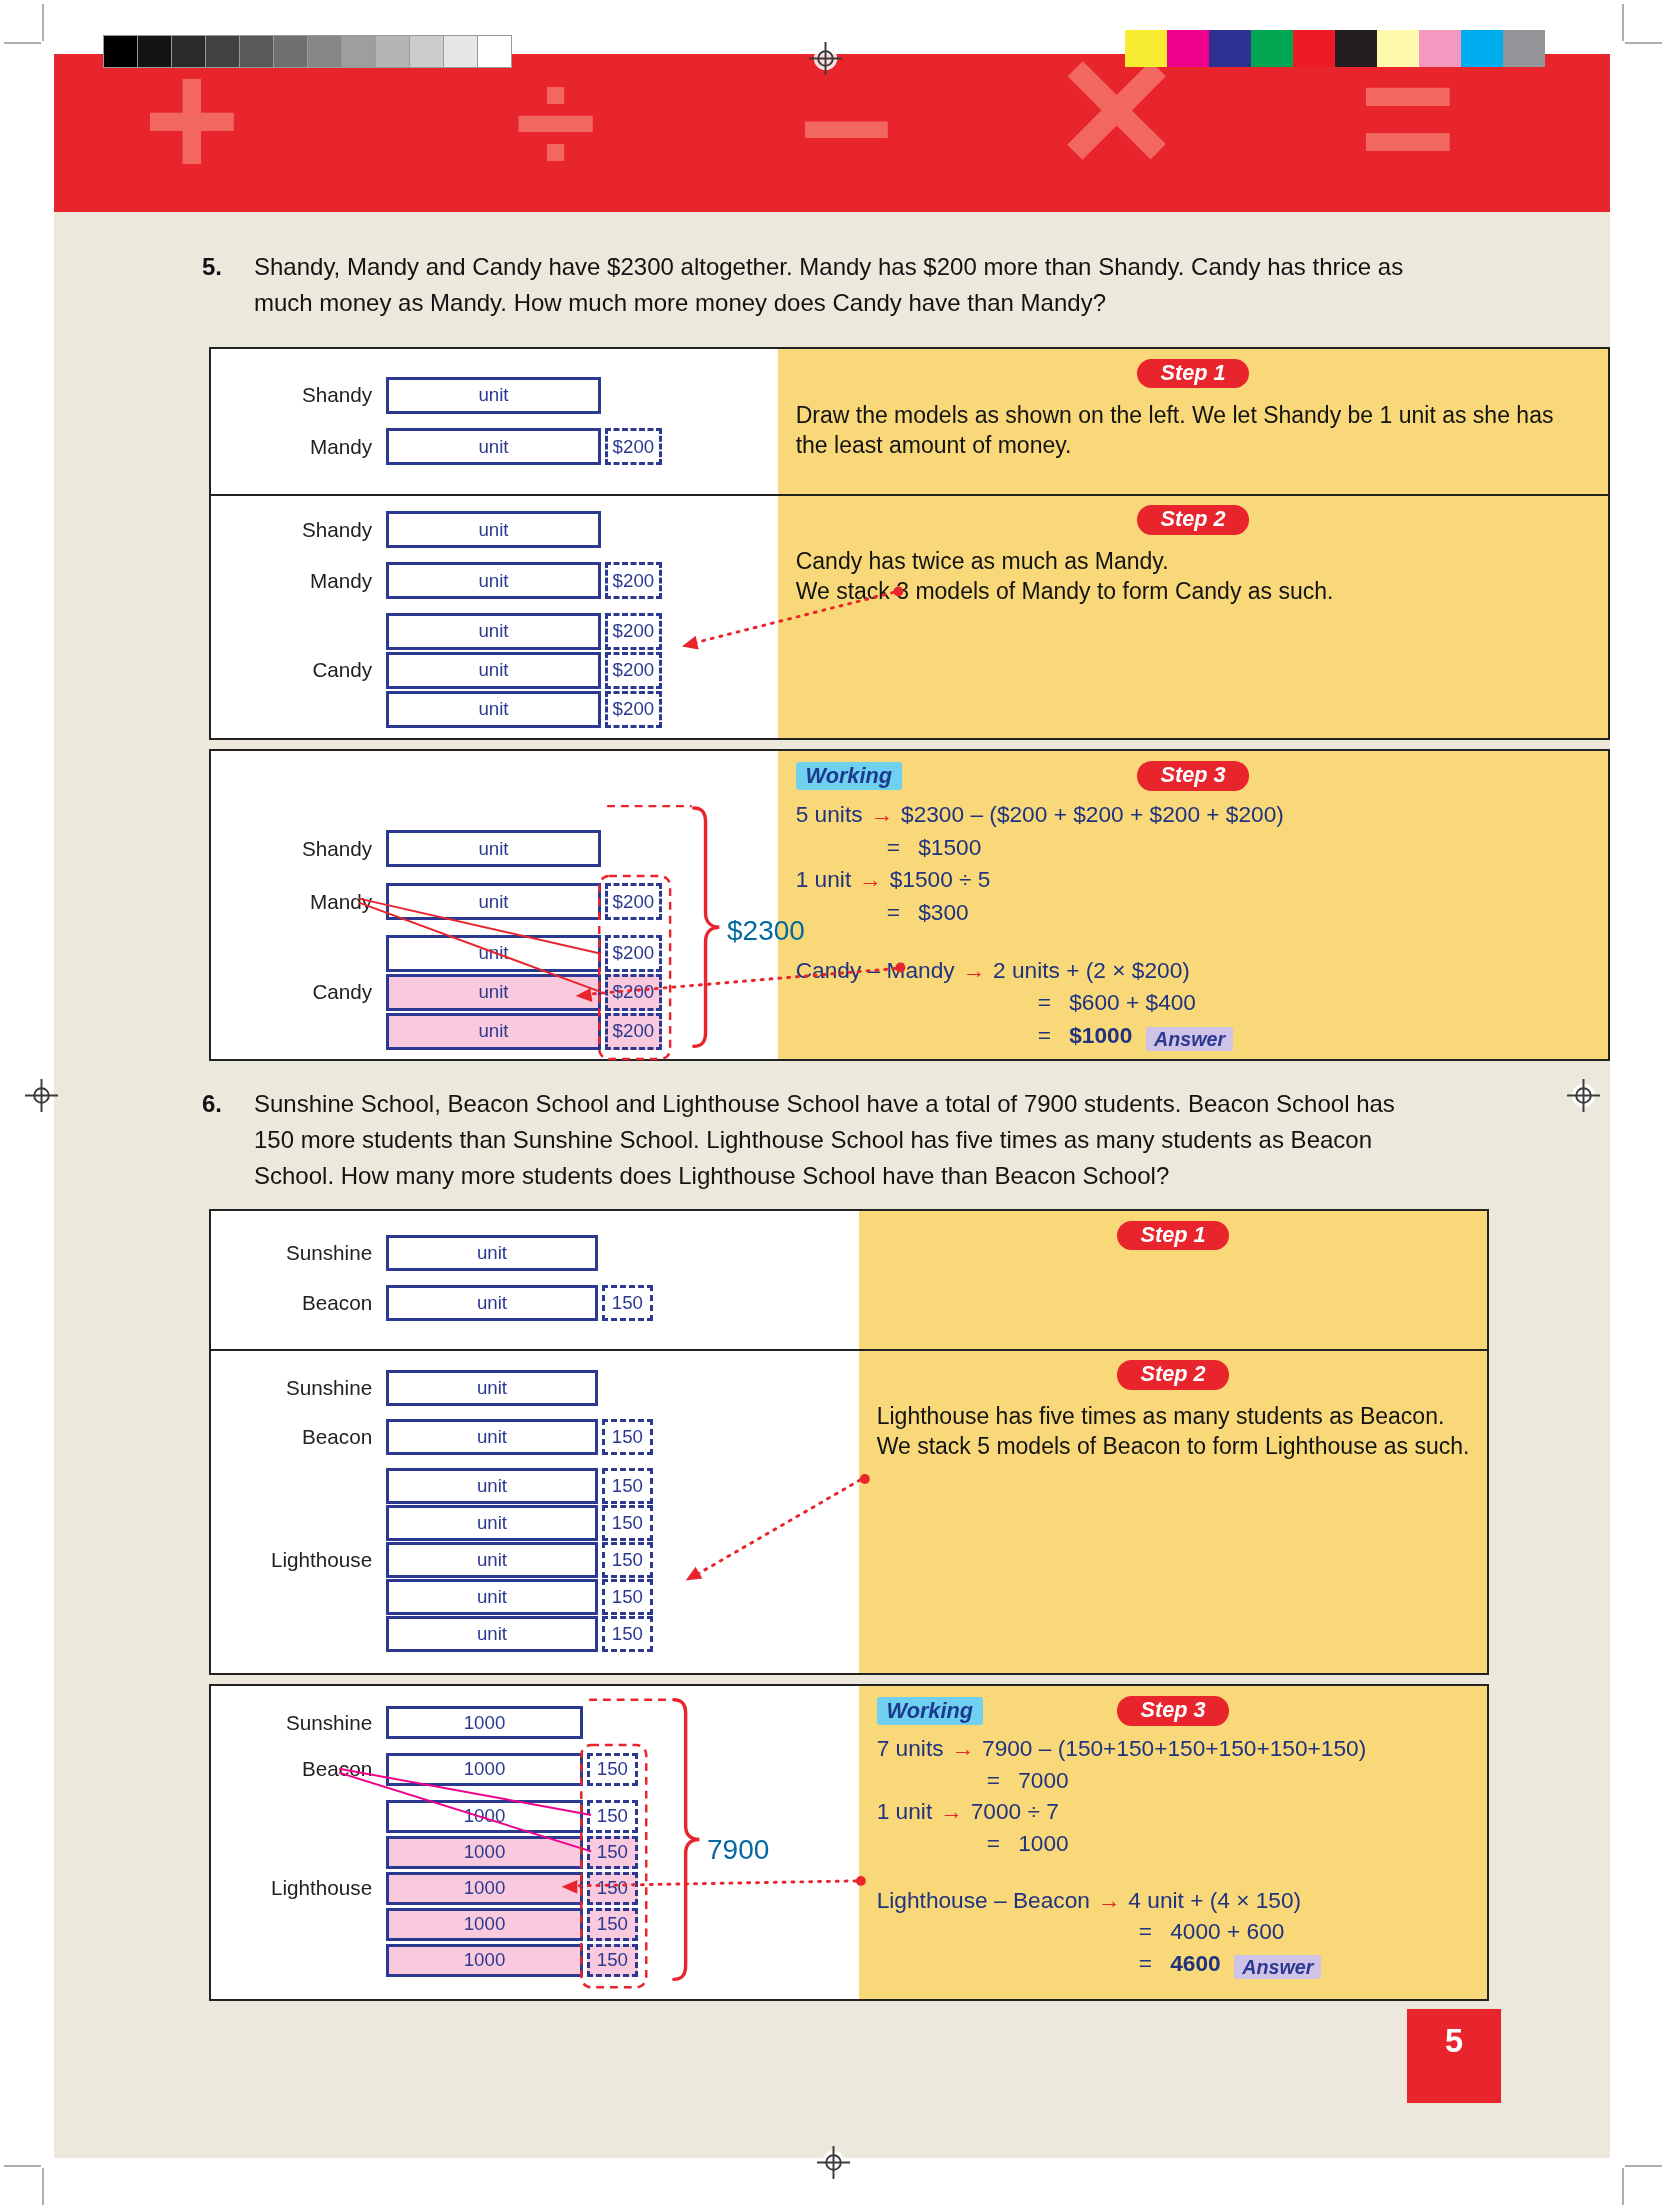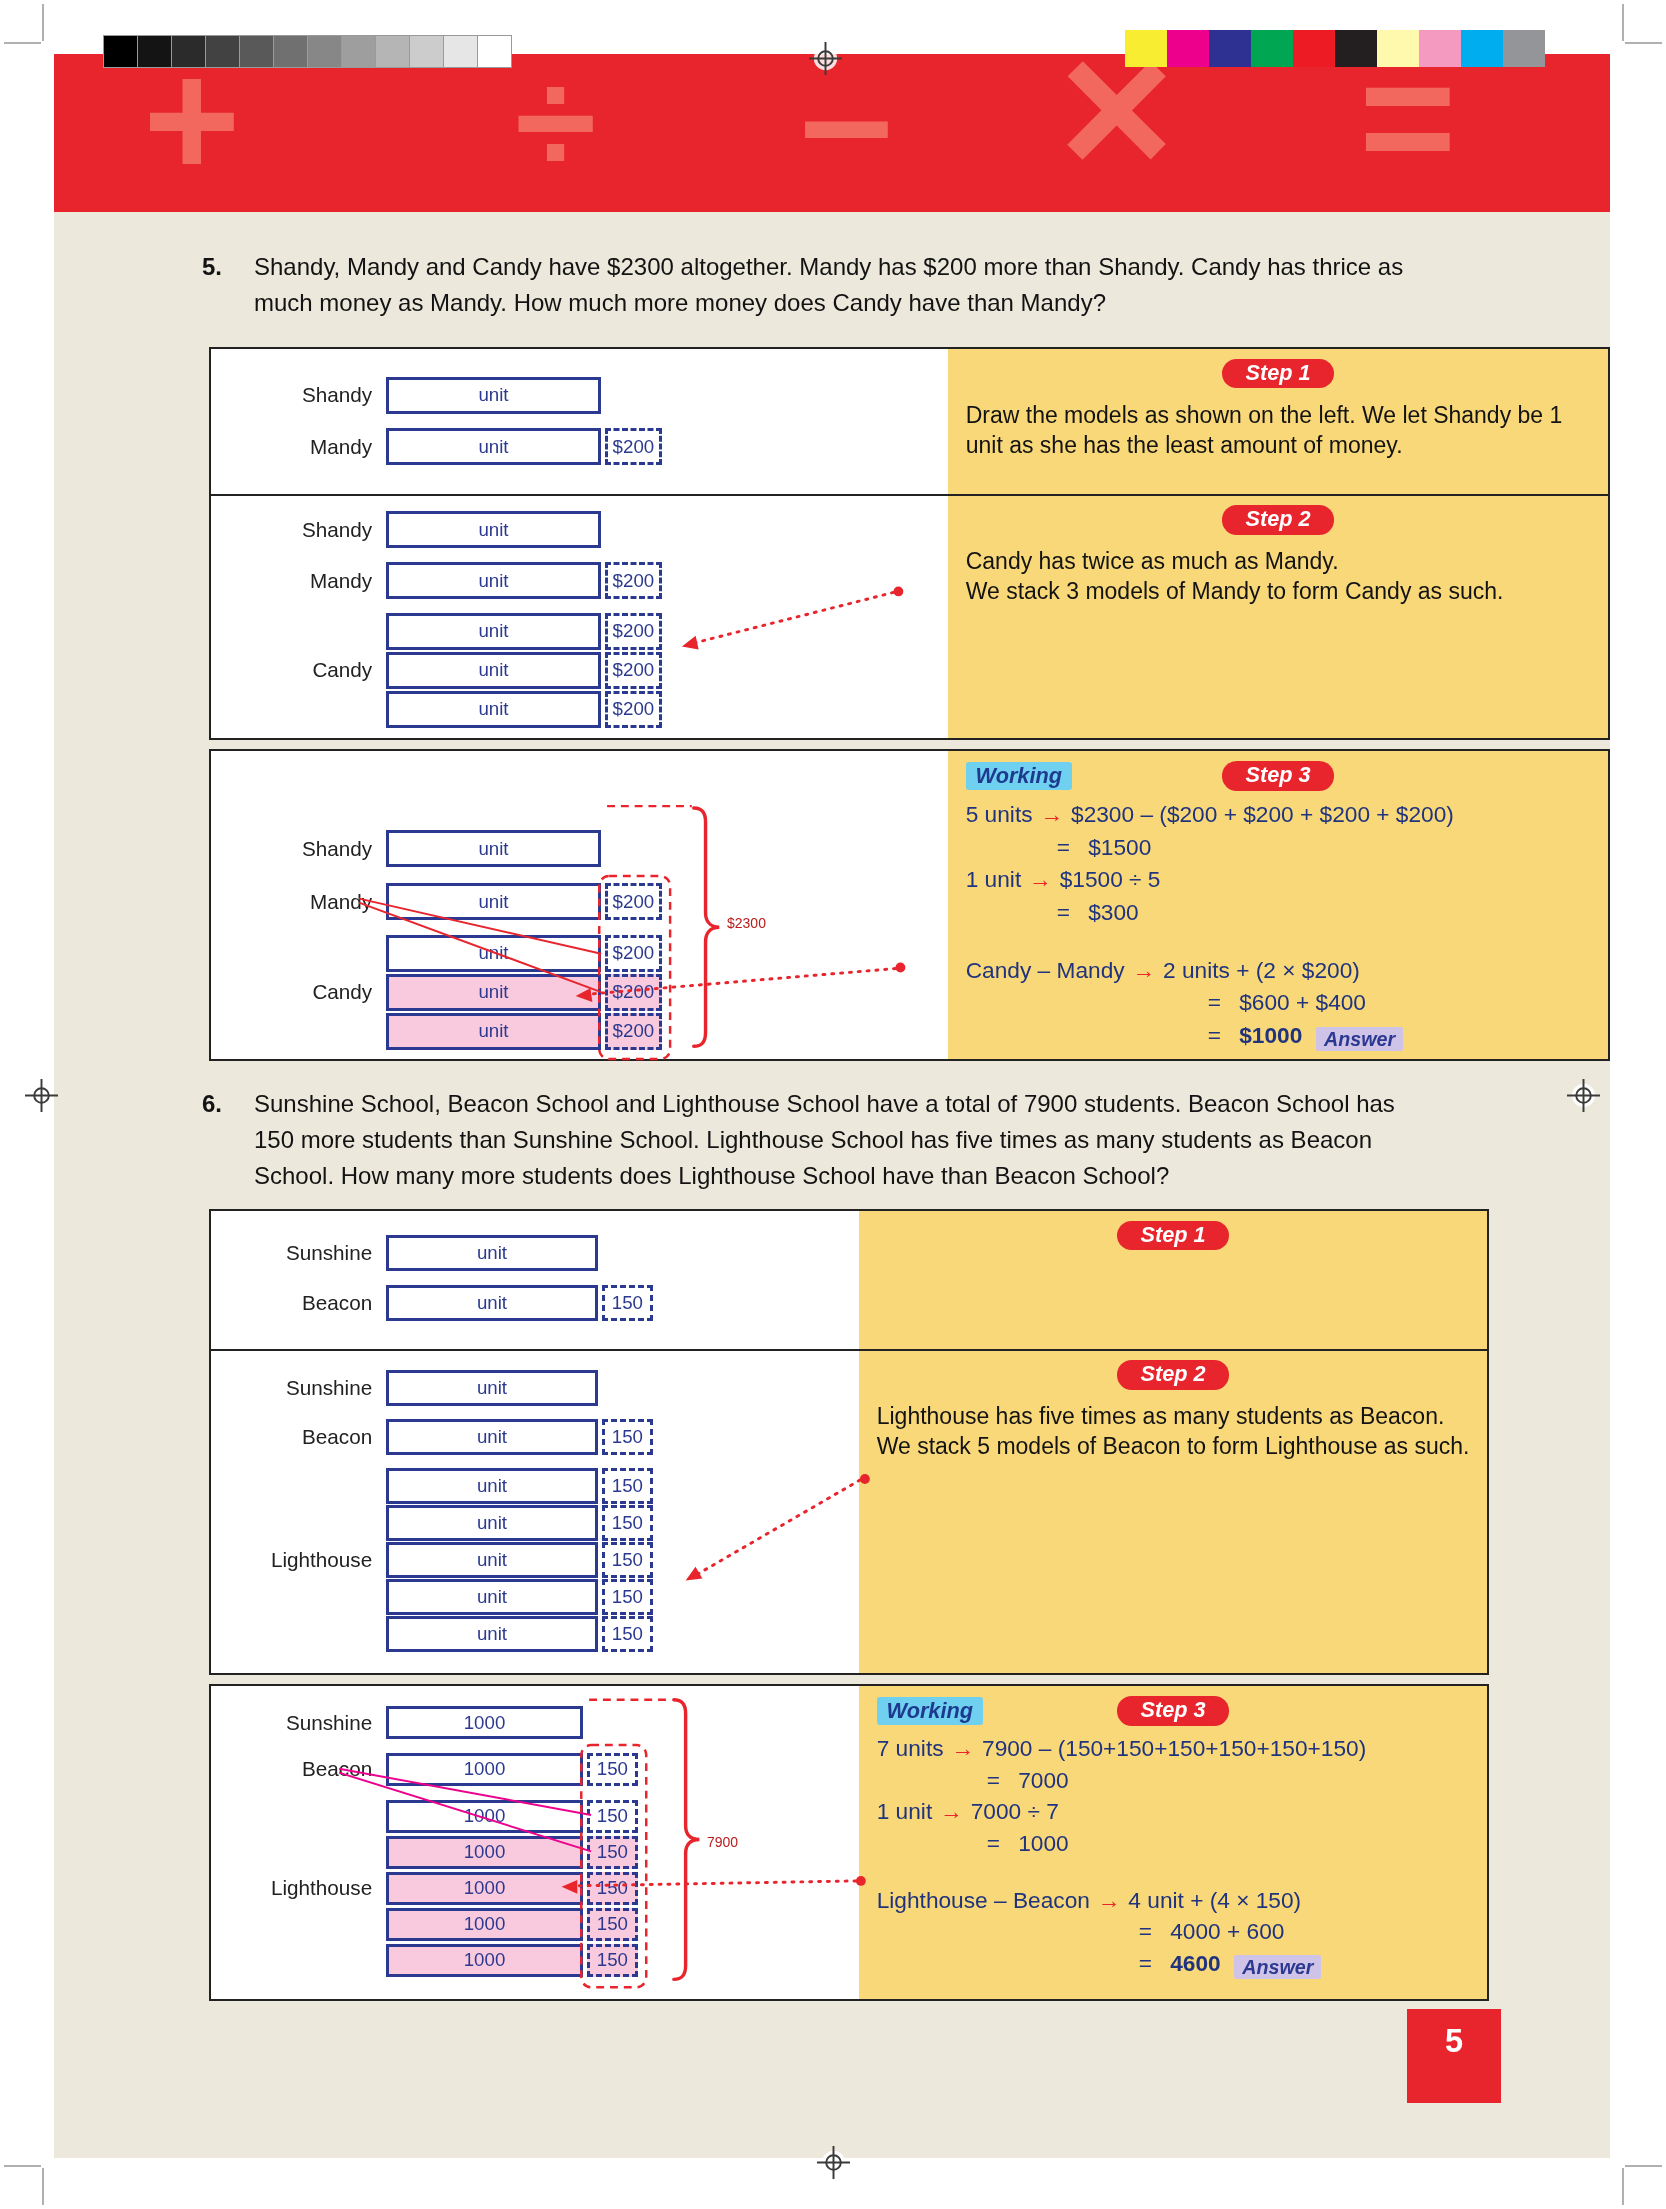--- a/index.html
+++ b/index.html
@@ -25,21 +25,21 @@
   .stmt{position:absolute;display:flex;color:#131313;font-size:24px;line-height:36px}
   .stmt .num{width:52px;font-weight:bold}
   .stmt .txt{width:1182px}
 
   
   .pgroup{position:absolute;left:155px}
   .panel{display:flex;border:2.5px solid #222;background:#fff}
   .panel+.panel{margin-top:-2.5px}
   .panel.gaptop{margin-top:9.9px}
   .models{position:relative;flex:0 0 auto}
-  .p5 .models{width:737px}
+  .p5 .models{width:567px}
   .p6 .models{width:648px}
   .steparea{flex:1 1 auto;background:#f8d878;padding:9.9px 17.7px 5.9px;overflow:hidden}
 
   
   .mrow{display:flex;align-items:center;margin-bottom:14.8px}
   .mrow.t{margin-bottom:2px}
   .p6s2 .mrow.t{margin-bottom:1px}
   .p6s3 .mrow{margin-bottom:13.8px}
   .p6s3 .mrow.t{margin-bottom:3px}
   .mlabel{width:175px;text-align:right;padding-right:13.8px;font-size:20.7px;color:#222}
@@ -65,21 +65,21 @@
   .wline .eqs{display:inline-block;width:31.5px}
   .p5 .eq1{padding-left:91px}
   .p5 .eq2{padding-left:242px}
   .p6 .eq1{padding-left:110px}
   .p6 .eq2{padding-left:262px}
   .wline.gap{margin-top:25.6px}
   .bold{font-weight:bold}
   .answerbadge{background:#cfc3e8;color:#2b3990;font-style:italic;font-weight:bold;font-size:19.7px;line-height:24.6px;padding:0 7.9px;margin-left:13.8px;border-radius:2px}
 
   .overlay{position:absolute;left:0;top:0;pointer-events:none;overflow:visible;z-index:3}
-  .bracelabel{position:absolute;color:#b91c1c;font-size:14px;z-index:4}
+  .bracelabel{position:absolute;color:#0369a1;font-size:28px;z-index:4}
 
   .pnumbox{position:absolute;left:1353px;top:1955px;width:94px;height:94px;background:#e8252d;color:#fff;font-weight:bold;font-size:32.5px;text-align:center;padding-top:13.8px}
 </style>
 </head>
 <body>
 
 <div class="canvas">
 
   <div class="crop" style="left:42px;top:3.9px;width:2px;height:37px"></div>
   <div class="crop" style="left:3.9px;top:42px;width:37px;height:2px"></div>

